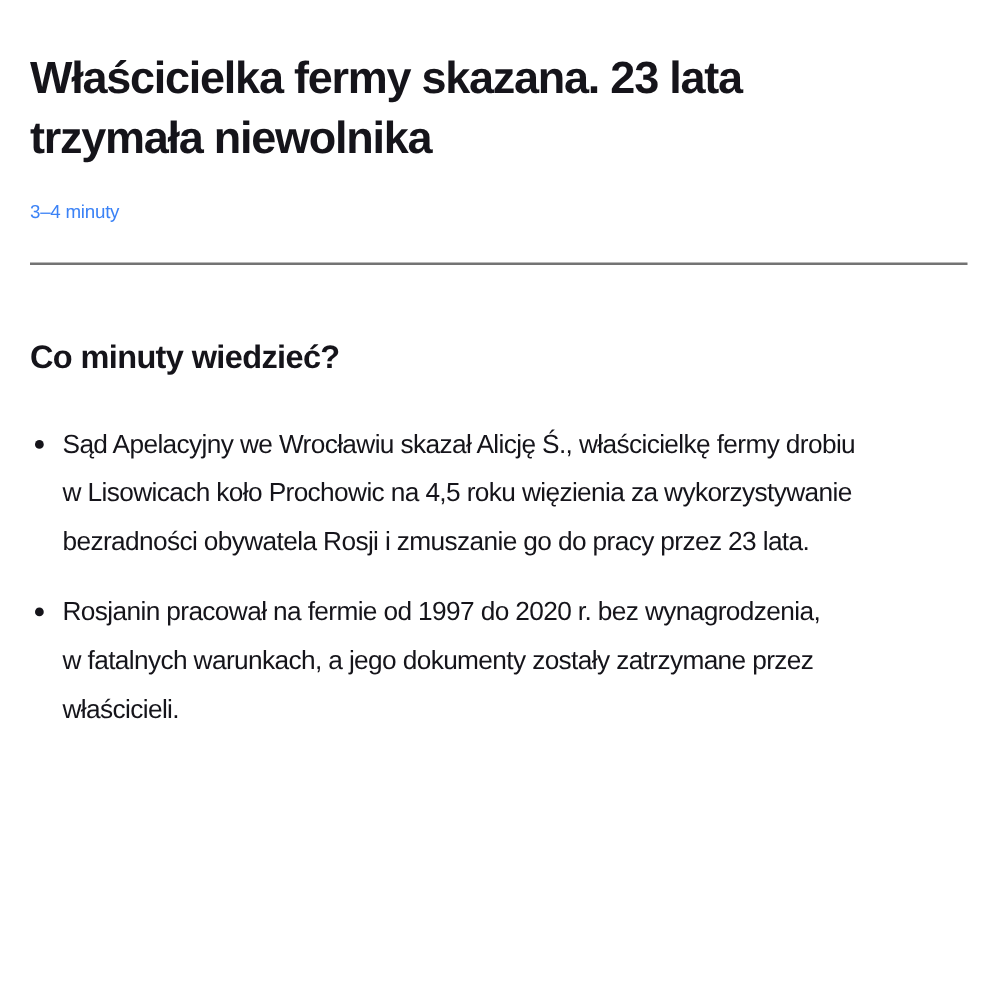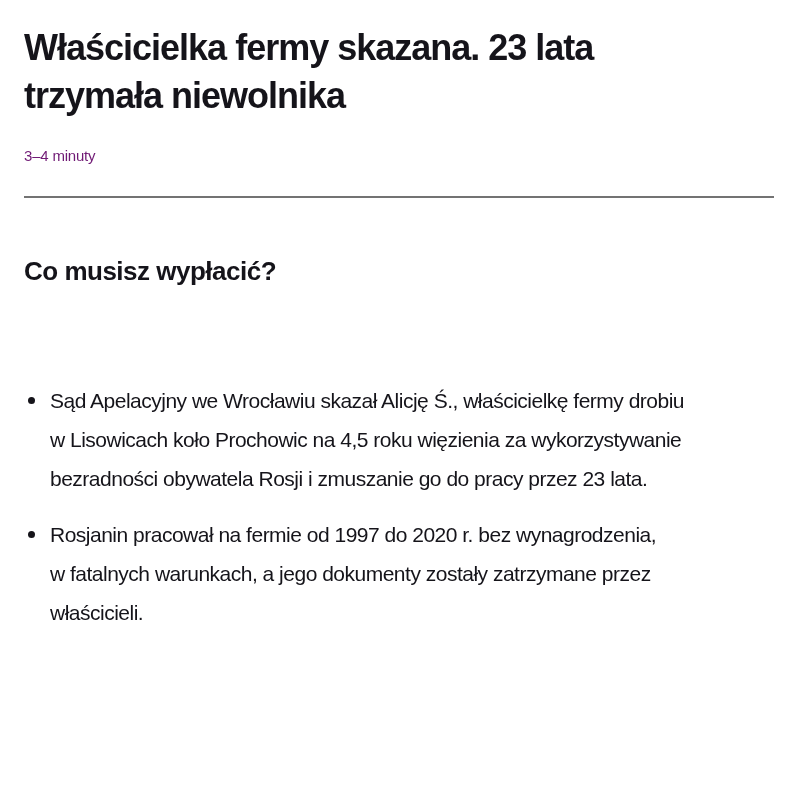--- a/index.html
+++ b/index.html
@@ -10,21 +10,21 @@
   body {
     width: 798px;
     height: 785px;
     overflow: hidden;
     font-family: "Liberation Sans", sans-serif;
     color: #15141a;
   }
   .article {
     box-sizing: border-box;
     width: 798px;
-    padding: 24px 10px 0 24px;
+    padding: 38px 10px 0 24px;
   }
   .article-title {
     margin: 0;
     font-size: 36px;
     line-height: 48px;
     font-weight: bold;
     letter-spacing: -1px;
     white-space: pre-line;
     color: #15141a;
   }
@@ -34,38 +34,38 @@
     line-height: 24px;
     font-style: italic;
     letter-spacing: -0.3px;
     color: #15141a;
   }
   .reading-time {
     margin: 26px 0 0 0;
     font-size: 15px;
     line-height: 20px;
     letter-spacing: -0.2px;
-    color: #701a75;
+    color: #3b82f6;
   }
   .divider {
     margin: 30px 14px 0 0;
     border: none;
     border-top: 2px solid #737373;
     height: 0;
   }
   .section-heading {
     margin: 56px 0 0 0;
     font-size: 26px;
     line-height: 34px;
     font-weight: bold;
     letter-spacing: -0.5px;
     color: #15141a;
   }
   .key-points {
-    margin: 93px 0 0 0;
+    margin: 34px 0 0 0;
     padding: 0 0 0 26px;
     list-style: none;
   }
   .key-points li {
     position: relative;
     margin: 0 0 17px 0;
     font-size: 21px;
     line-height: 39px;
     letter-spacing: -0.5px;
     white-space: pre-line;
@@ -87,21 +87,21 @@
 
 <main class="article">
   <h1 class="article-title">Właścicielka fermy skazana. 23 lata
 trzymała niewolnika</h1>
 
 
   <div class="reading-time">3–4 minuty</div>
 
   <hr class="divider">
 
-  <h2 class="section-heading">Co musisz wypłacić?</h2>
+  <h2 class="section-heading">Co minuty wiedzieć?</h2>
 
   <ul class="key-points">
       <li>Sąd Apelacyjny we Wrocławiu skazał Alicję Ś., właścicielkę fermy drobiu
 w Lisowicach koło Prochowic na 4,5 roku więzienia za wykorzystywanie
 bezradności obywatela Rosji i zmuszanie go do pracy przez 23 lata.</li>
       <li>Rosjanin pracował na fermie od 1997 do 2020 r. bez wynagrodzenia,
 w fatalnych warunkach, a jego dokumenty zostały zatrzymane przez
 właścicieli.</li>
     </ul>
 </main>

